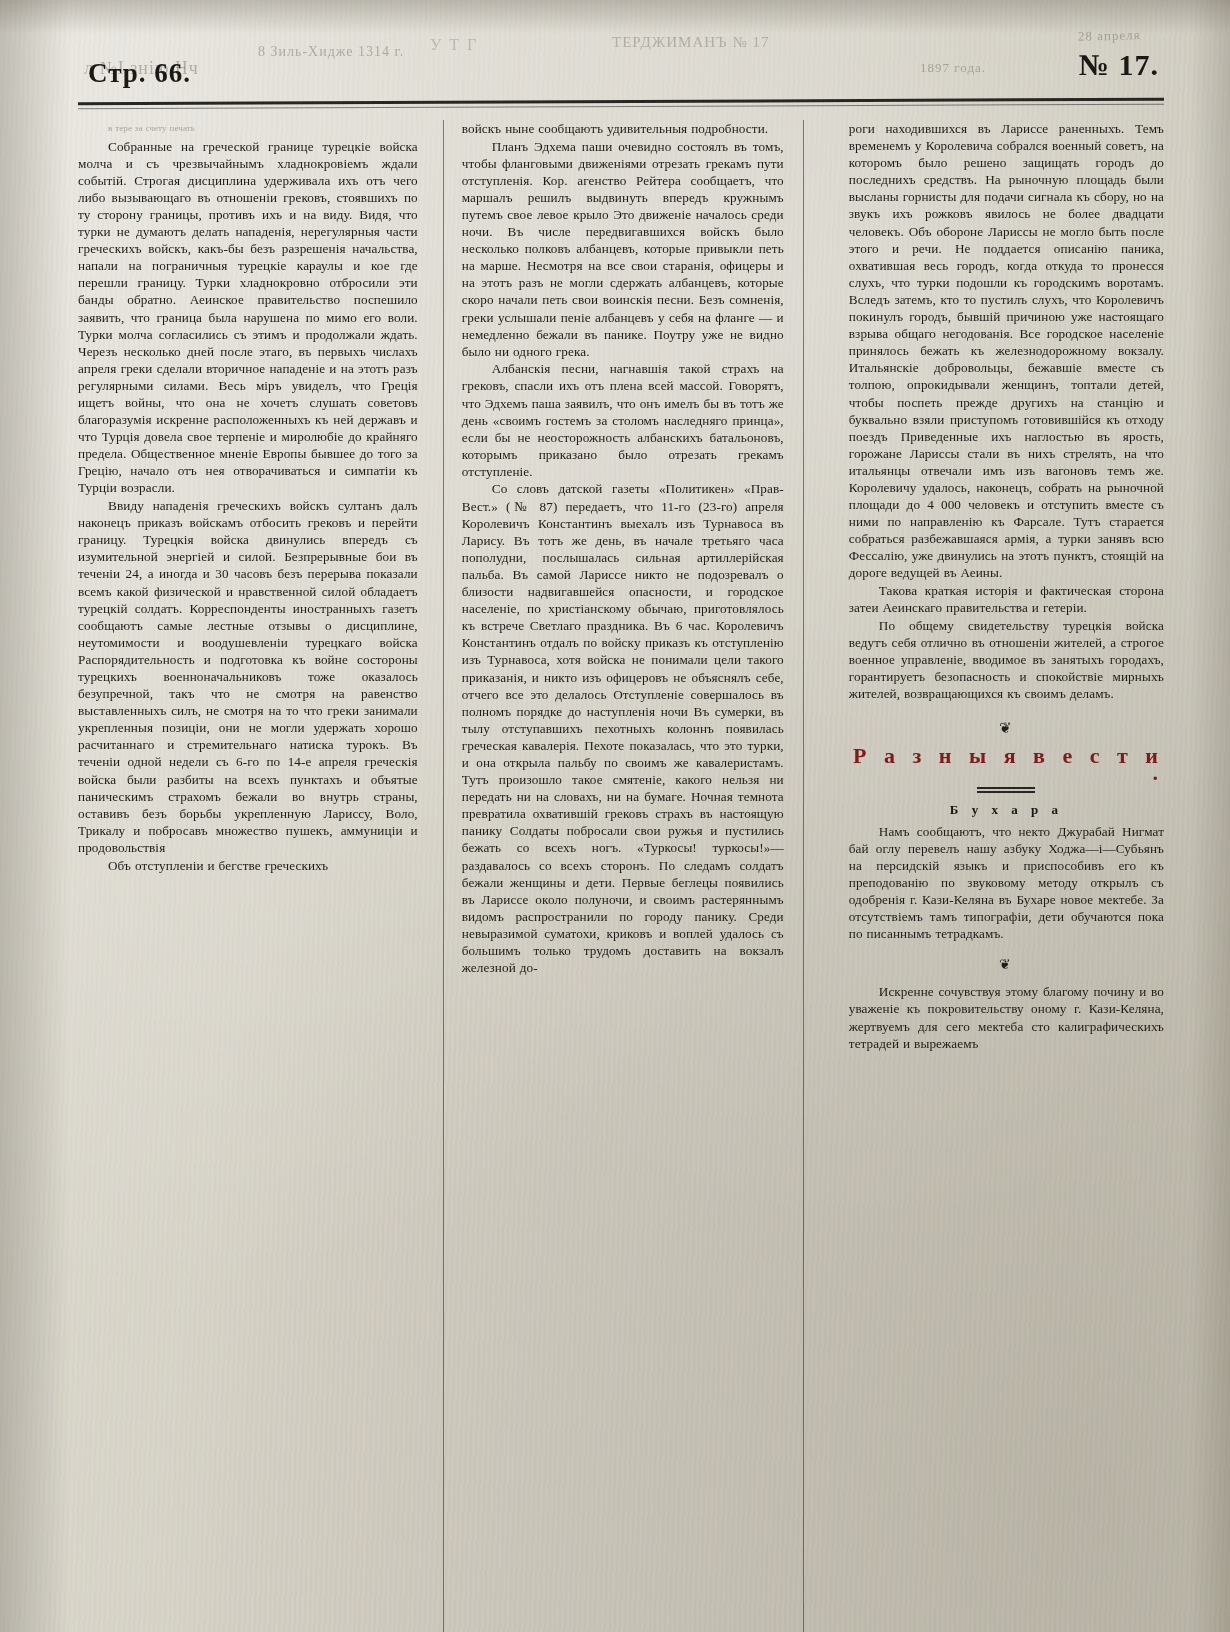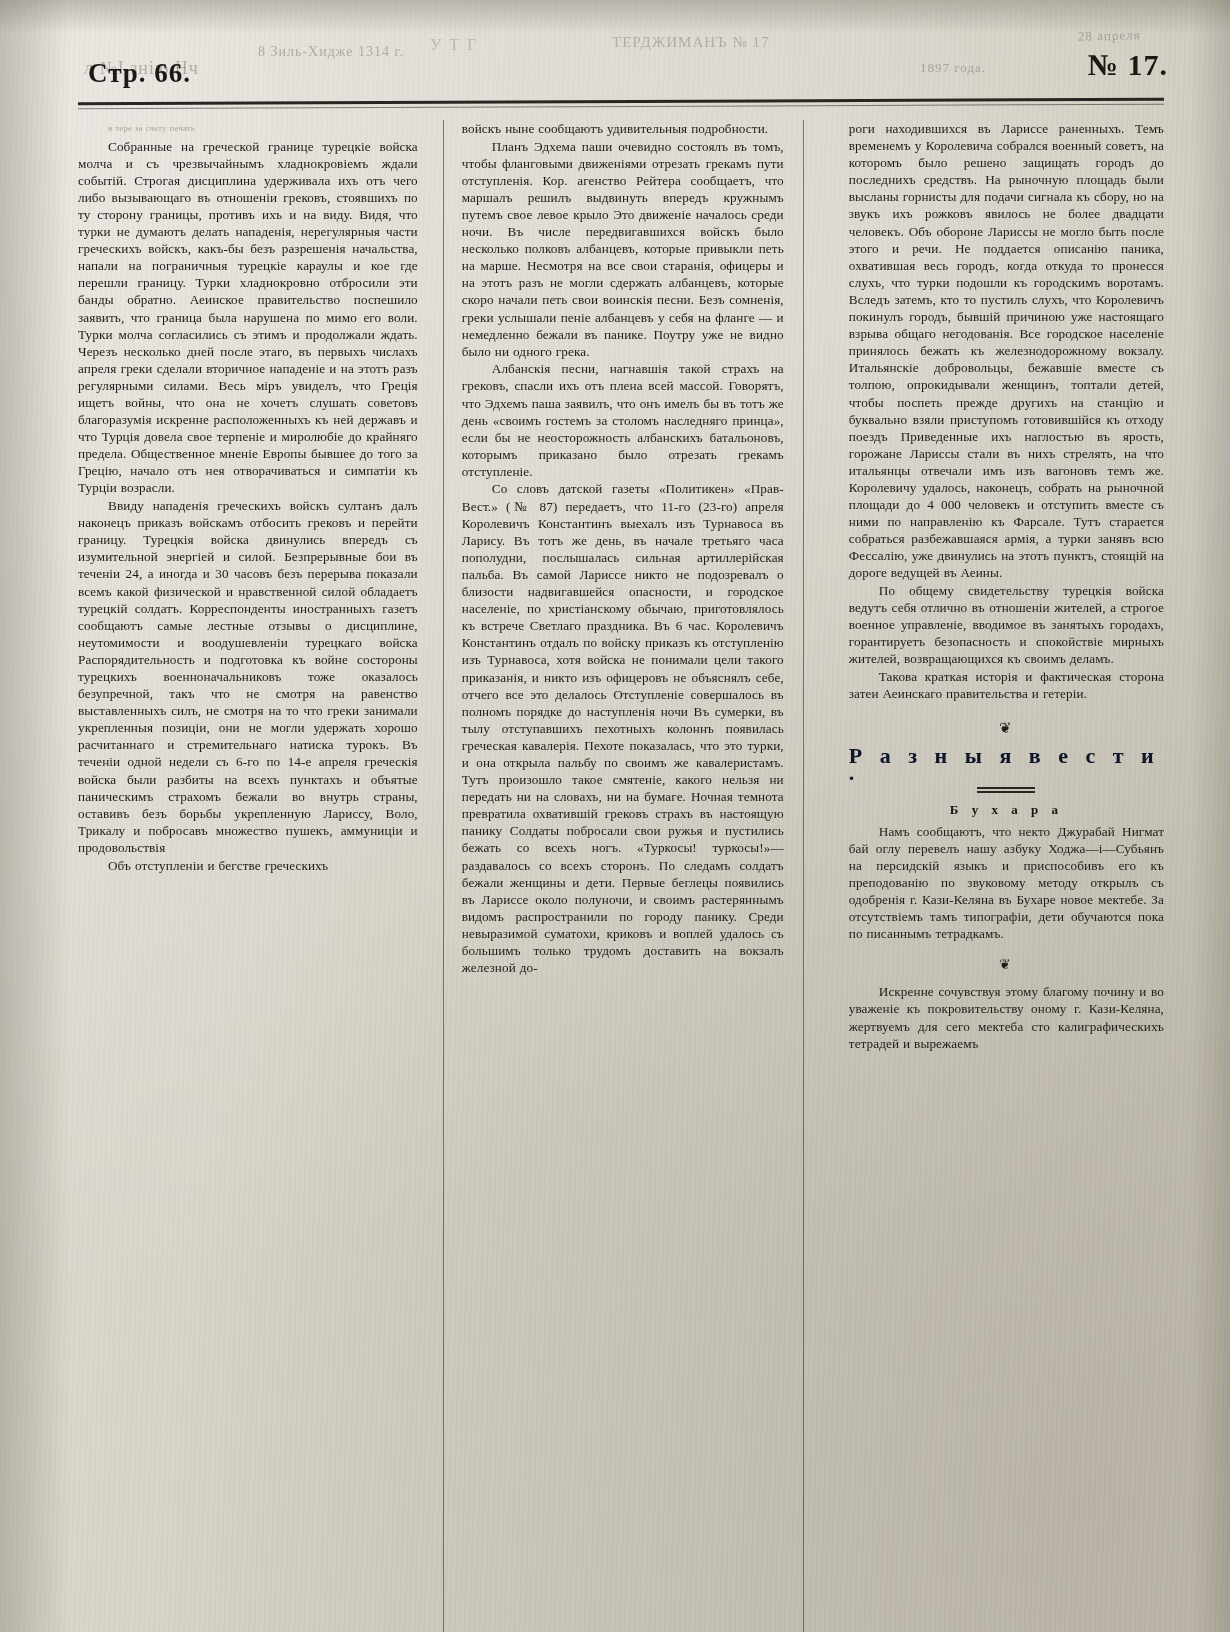--- a/index.html
+++ b/index.html
@@ -82,21 +82,21 @@
     position: absolute;
     left: 88px;
     top: 58px;
     font-size: 27px;
     font-weight: bold;
     letter-spacing: 1px;
     color: #1d1b17;
   }
   .mast-number {
     position: absolute;
-    right: 62px;
+    right: 71px;
     top: 48px;
     font-size: 30px;
     font-weight: bold;
     color: #1d1b17;
     letter-spacing: 1px;
   }
   .mast-rule {
     position: absolute;
     left: 78px;
     right: 66px;
@@ -165,26 +165,26 @@
   
   .divider-orn {
     text-align: center;
     margin: 18px 0 10px 0;
     font-size: 15px;
     color: #23211d;
     letter-spacing: 2px;
     text-indent: 0;
   }
   .sec-head {
-    text-align: left;
+    text-align: right;
     font-size: 22px;
     font-weight: bold;
     letter-spacing: 6px;
     margin: 4px 0 6px 0;
-    color: #0f172a;
+    color: #7f1d1d;
     text-indent: 0;
   }
   .sub-rule {
     width: 58px;
     margin: 4px auto 8px auto;
     border-top: 2px solid #2a2824;
     border-bottom: 2px solid #2a2824;
     height: 2px;
   }
   .sub-head {
@@ -260,22 +260,22 @@
 
       <div class="col col-2">
         <p class="no-indent">войскъ ныне сообщаютъ удивительныя подробности.</p>
         <p>Планъ Эдхема паши очевидно состоялъ въ томъ, чтобы фланговыми движеніями отрезать грекамъ пути отступленія. Кор. агенство Рейтера сообщаетъ, что маршалъ решилъ выдвинуть впередъ кружнымъ путемъ свое левое крыло Это движеніе началось среди ночи. Въ числе передвигавшихся войскъ было несколько полковъ албанцевъ, которые привыкли петь на марше. Несмотря на все свои старанія, офицеры и на этотъ разъ не могли сдержать албанцевъ, которые скоро начали петь свои воинскія песни. Безъ сомненія, греки услышали пеніе албанцевъ у себя на фланге — и немедленно бежали въ панике. Поутру уже не видно было ни одного грека.</p>
         <p>Албанскія песни, нагнавшія такой страхъ на грековъ, спасли ихъ отъ плена всей массой. Говорятъ, что Эдхемъ паша заявилъ, что онъ имелъ бы въ тотъ же день «своимъ гостемъ за столомъ наследняго принца», если бы не неосторожность албанскихъ батальоновъ, которымъ приказано было отрезать грекамъ отступленіе.</p>
         <p>Со словъ датской газеты «Политикен» «Прав-Вест.» (№ 87) передаетъ, что 11-го (23-го) апреля Королевичъ Константинъ выехалъ изъ Турнавоса въ Ларису. Въ тотъ же день, въ начале третьяго часа пополудни, послышалась сильная артиллерійская пальба. Въ самой Лариссе никто не подозревалъ о близости надвигавшейся опасности, и городское населеніе, по христіанскому обычаю, приготовлялось къ встрече Светлаго праздника. Въ 6 час. Королевичъ Константинъ отдалъ по войску приказъ къ отступленію изъ Турнавоса, хотя войска не понимали цели такого приказанія, и никто изъ офицеровъ не объяснялъ себе, отчего все это делалось Отступленіе совершалось въ полномъ порядке до наступленія ночи Въ сумерки, въ тылу отступавшихъ пехотныхъ колоннъ появилась греческая кавалерія. Пехоте показалась, что это турки, и она открыла пальбу по своимъ же кавалеристамъ. Тутъ произошло такое смятеніе, какого нельзя ни передать ни на словахъ, ни на бумаге. Ночная темнота превратила охватившій грековъ страхъ въ настоящую панику Солдаты побросали свои ружья и пустились бежать со всехъ ногъ. «Туркосы! туркосы!»—раздавалось со всехъ сторонъ. По следамъ солдатъ бежали женщины и дети. Первые беглецы появились въ Лариссе около полуночи, и своимъ растеряннымъ видомъ распространили по городу панику. Среди невыразимой суматохи, криковъ и воплей удалось съ большимъ только трудомъ доставить на вокзалъ железной до-</p>
       </div>
 
       <div class="col col-3">
         <p class="no-indent">роги находившихся въ Лариссе раненныхъ. Темъ временемъ у Королевича собрался военный советъ, на которомъ было решено защищать городъ до последнихъ средствъ. На рыночную площадь были высланы горнисты для подачи сигнала къ сбору, но на звукъ ихъ рожковъ явилось не более двадцати человекъ. Объ обороне Лариссы не могло быть после этого и речи. Не поддается описанію паника, охватившая весь городъ, когда откуда то пронесся слухъ, что турки подошли къ городскимъ воротамъ. Вследъ затемъ, кто то пустилъ слухъ, что Королевичъ покинулъ городъ, бывшій причиною уже настоящаго взрыва общаго негодованія. Все городское населеніе принялось бежать къ железнодорожному вокзалу. Итальянскіе добровольцы, бежавшіе вместе съ толпою, опрокидывали женщинъ, топтали детей, чтобы поспеть прежде другихъ на станцію и буквально взяли приступомъ готовившійся къ отходу поездъ Приведенные ихъ наглостью въ ярость, горожане Лариссы стали въ нихъ стрелять, на что итальянцы отвечали имъ изъ вагоновъ темъ же. Королевичу удалось, наконецъ, собрать на рыночной площади до 4 000 человекъ и отступить вместе съ ними по направленію къ Фарсале. Тутъ старается собраться разбежавшаяся армія, а турки занявъ всю Фессалію, уже двинулись на этотъ пунктъ, стоящій на дороге ведущей въ Аеины.</p>
+        <p>Такова краткая исторія и фактическая сторона затеи Аеинскаго правительства и гетеріи.</p>
         <p>По общему свидетельству турецкія войска ведутъ себя отлично въ отношеніи жителей, а строгое военное управленіе, вводимое въ занятыхъ городахъ, горантируетъ безопасность и спокойствіе мирныхъ жителей, возвращающихся къ своимъ деламъ.</p>
-        <p>Такова краткая исторія и фактическая сторона затеи Аеинскаго правительства и гетеріи.</p>
 
         <div class="divider-orn">❦</div>
         <div class="sec-head">Р а з н ы я  в е с т и .</div>
         <div class="sub-rule"></div>
         <div class="sub-head">Б у х а р а</div>
 
         <p>Намъ сообщаютъ, что некто Джурабай Нигмат бай оглу перевелъ нашу азбуку Ходжа—i—Субьянъ на персидскій языкъ и приспособивъ его къ преподованію по звуковому методу открылъ съ одобренія г. Кази-Келяна въ Бухаре новое мектебе. За отсутствіемъ тамъ типографіи, дети обучаются пока по писаннымъ тетрадкамъ.</p>
         <div class="orn-sep">❦</div>
         <p>Искренне сочувствуя этому благому почину и во уваженіе къ покровительству оному г. Кази-Келяна, жертвуемъ для сего мектеба сто калиграфическихъ тетрадей и вырежаемъ</p>
       </div>

